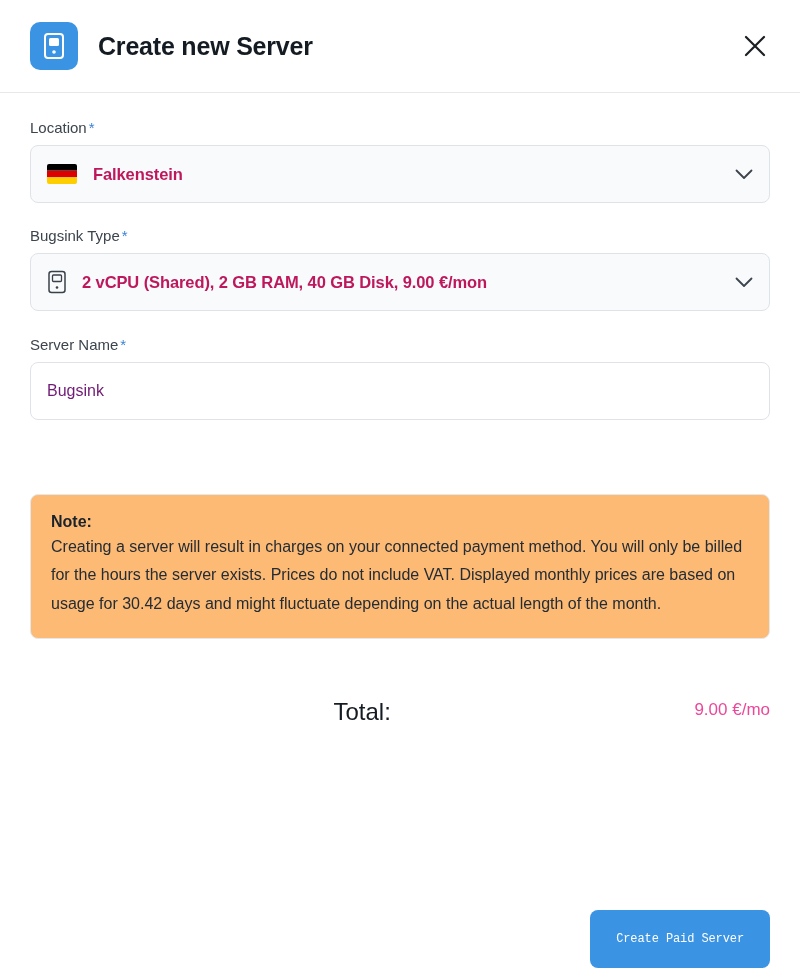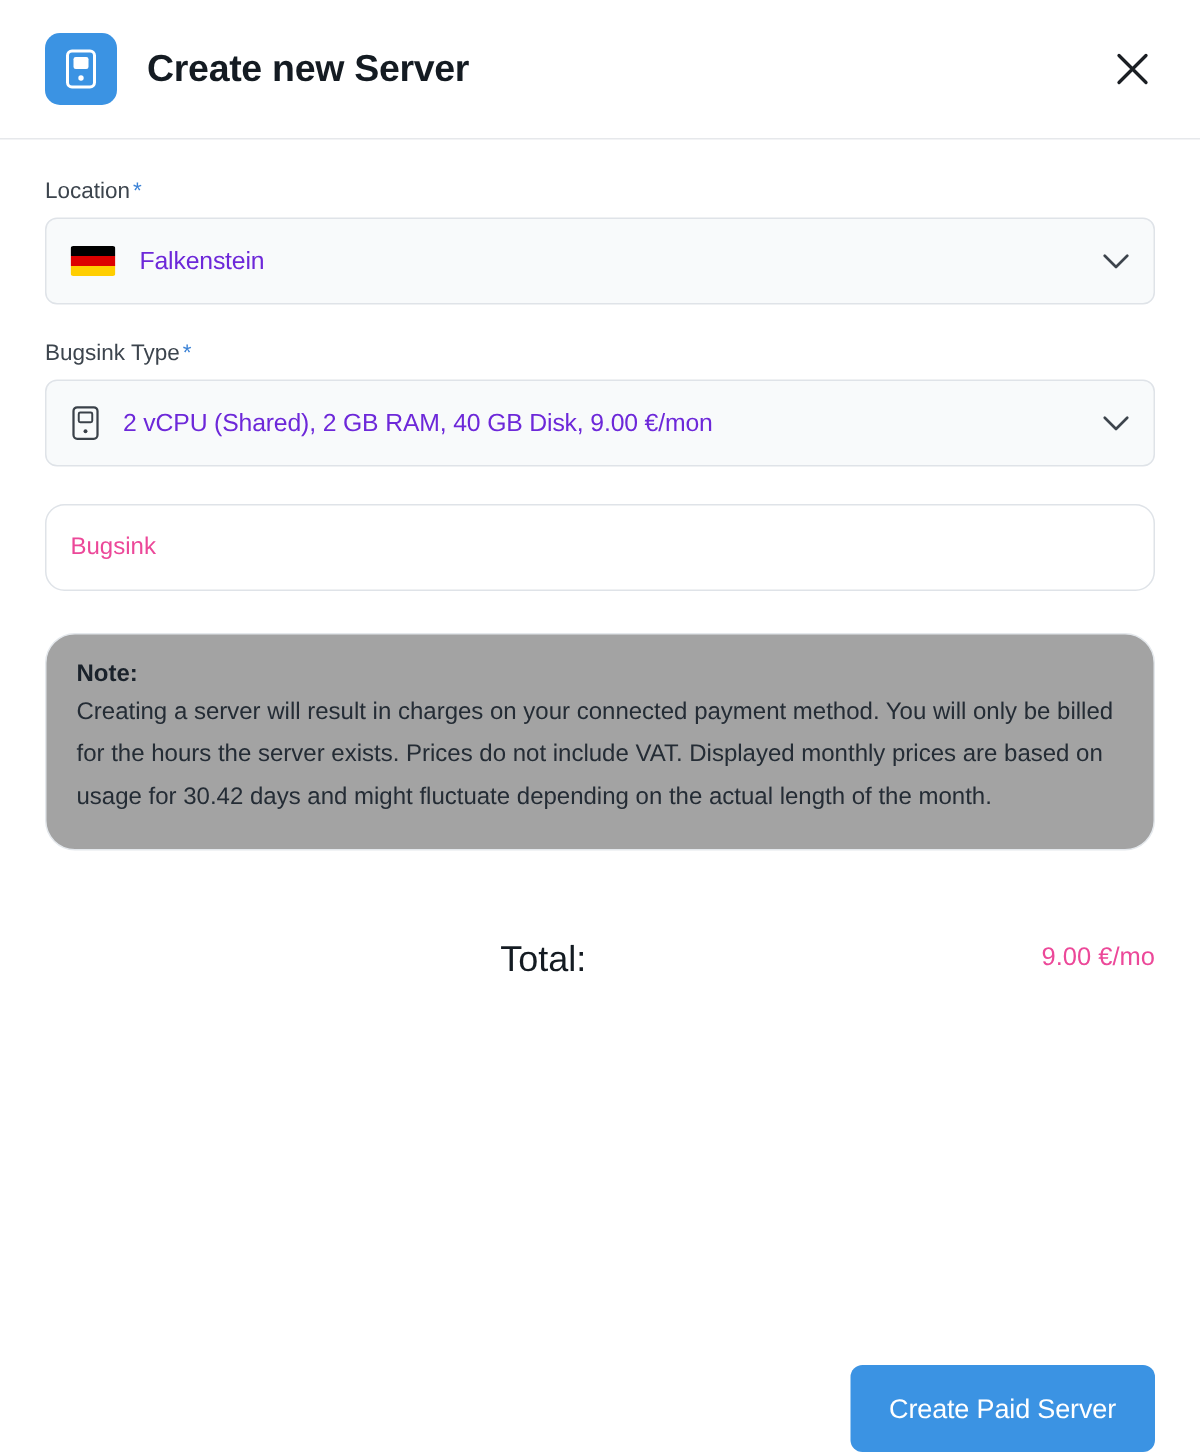--- a/index.html
+++ b/index.html
@@ -88,27 +88,26 @@
     display: flex;
     align-items: center;
     padding: 0 16px;
     font-size: 16px;
   }
   .select-box {
     background: #f8fafb;
   }
   .text-box {
     background: #ffffff;
-    color: #ec4899;
-    border-radius: 13px;
+    color: #701a75;
   }
   .select-value {
     flex: 1 1 auto;
-    font-weight: normal;
-    color: #6d28d9;
+    font-weight: bold;
+    color: #be185d;
     font-size: 16.5px;
     letter-spacing: -0.1px;
   }
   .chevron {
     flex: 0 0 auto;
     color: #3d444c;
     display: flex;
     align-items: center;
   }
   .flag {
@@ -126,24 +125,24 @@
     display: flex;
     align-items: center;
     color: #3a4149;
   }
   .field-gap { height: 24px; }
   .field-gap-lg { height: 25px; }
   
   .note-box {
     box-sizing: border-box;
     width: 740px;
-    margin-top: 28px;
+    margin-top: 74px;
     border: 1px solid #e4e8ec;
-    border-radius: 20px;
-    background: #a3a3a3;
+    border-radius: 8px;
+    background: #fdba74;
     padding: 18px 20px 20px 20px;
   }
   .note-title {
     font-size: 16px;
     font-weight: bold;
     color: #1a222b;
     margin-bottom: 2px;
   }
   .note-text {
     font-size: 16px;
@@ -178,22 +177,22 @@
     display: flex;
     justify-content: flex-end;
     padding: 0 30px 0 30px;
     margin-top: 28px;
   }
   .primary-btn {
     background: #3b93e3;
     color: #ffffff;
     border: none;
     border-radius: 8px;
-    font-size: 18px;
-    font-family: Liberation Sans, sans-serif;
+    font-size: 12px;
+    font-family: Liberation Mono, monospace;
     padding: 0 26px;
     height: 58px;
     cursor: pointer;
     letter-spacing: -0.1px;
   }
 </style>
 </head>
 <body>
 
 <div class="dialog">
@@ -251,20 +250,23 @@
       <span class="select-value">2 vCPU (Shared), 2 GB RAM, 40 GB Disk, 9.00 €/mon</span>
       <span class="chevron">
         <svg width="18" height="11" viewBox="0 0 18 11" fill="none" xmlns="http://www.w3.org/2000/svg">
           <path d="M1.5 1.5 L9 9 L16.5 1.5" stroke="currentColor" stroke-width="1.8" stroke-linecap="round" stroke-linejoin="round"></path>
         </svg>
       </span>
     </div>
 
     <div class="field-gap-lg"></div>
 
+    <label class="field-label">
+      <span>Server Name</span><span class="req">*</span>
+    </label>
     <input class="text-box" type="text" value="Bugsink" placeholder="Server Name" style="">
 
     <div class="note-box">
       <div class="note-title">Note:</div>
       <div class="note-text">Creating a server will result in charges on your connected payment method. You will only be billed for the hours the server exists. Prices do not include VAT. Displayed monthly prices are based on usage for 30.42 days and might fluctuate depending on the actual length of the month.</div>
     </div>
 
     <div class="totals">
       <div class="total-left">
         <div class="total-label">Total:</div>

